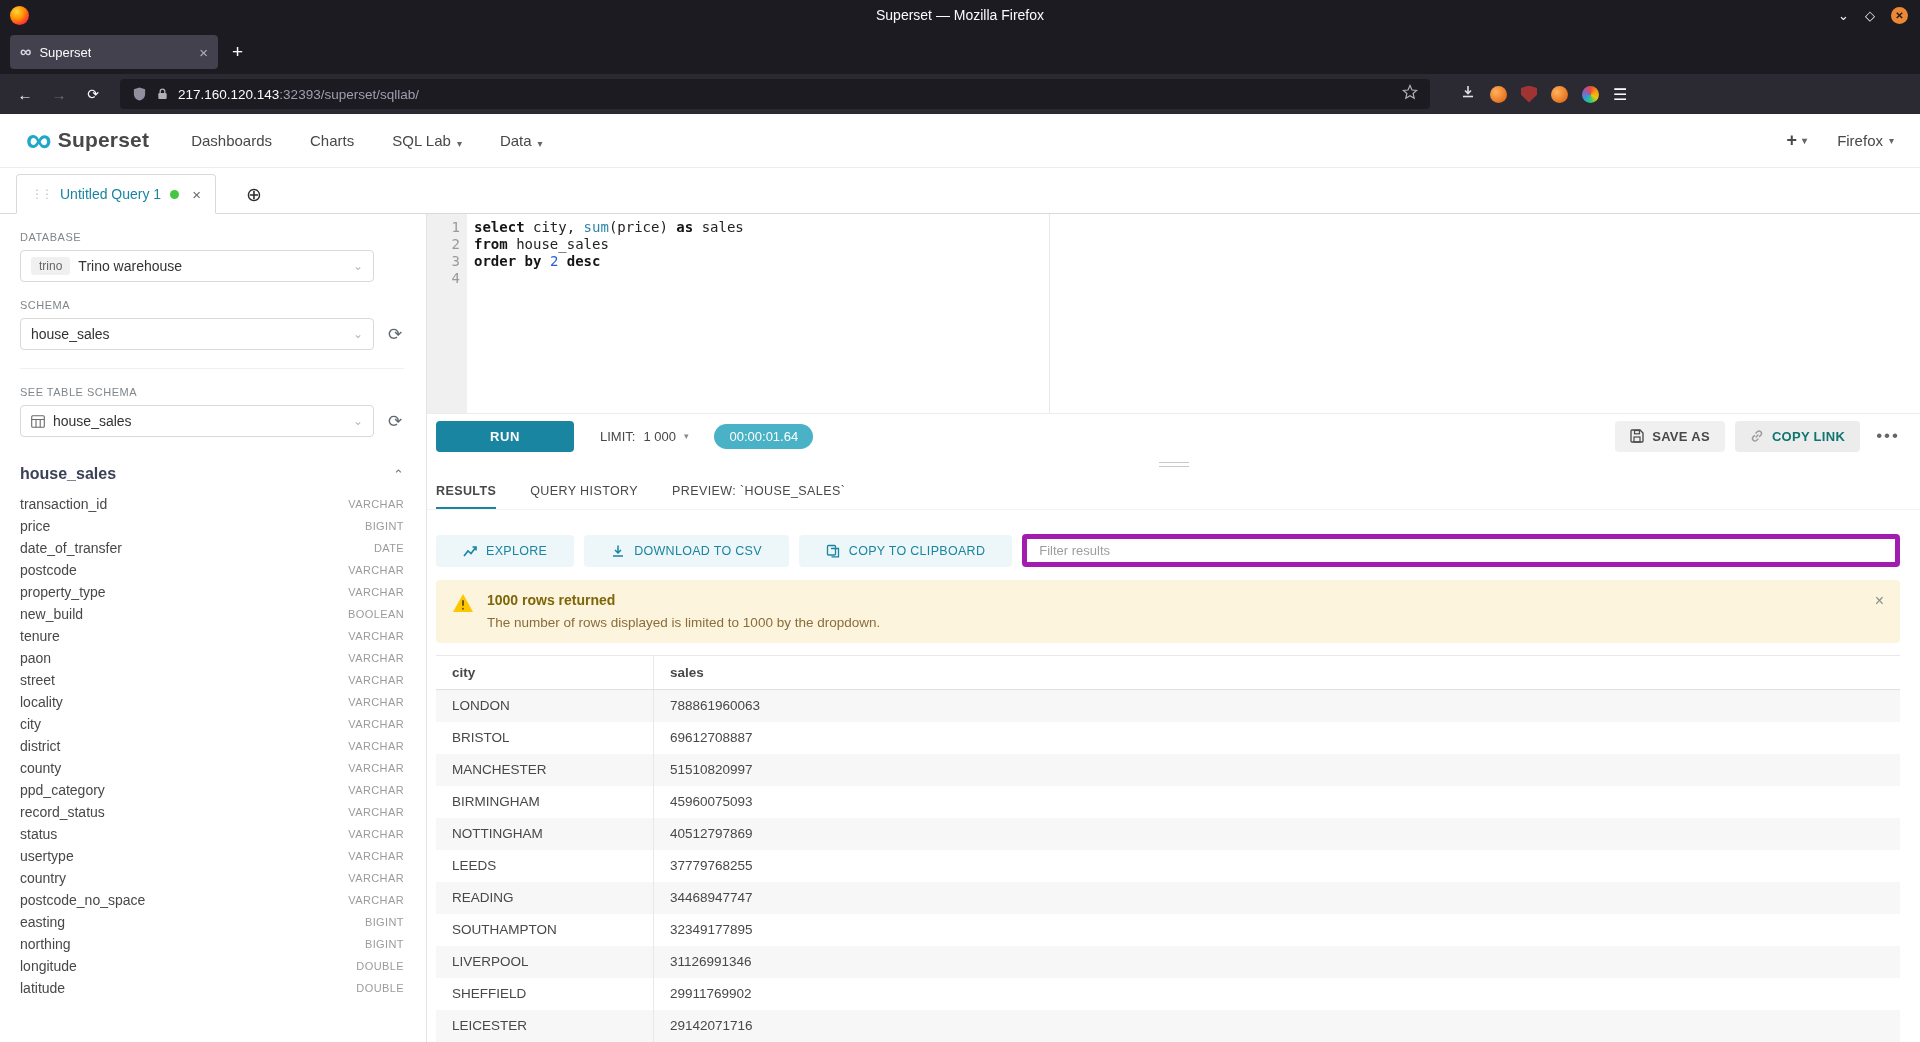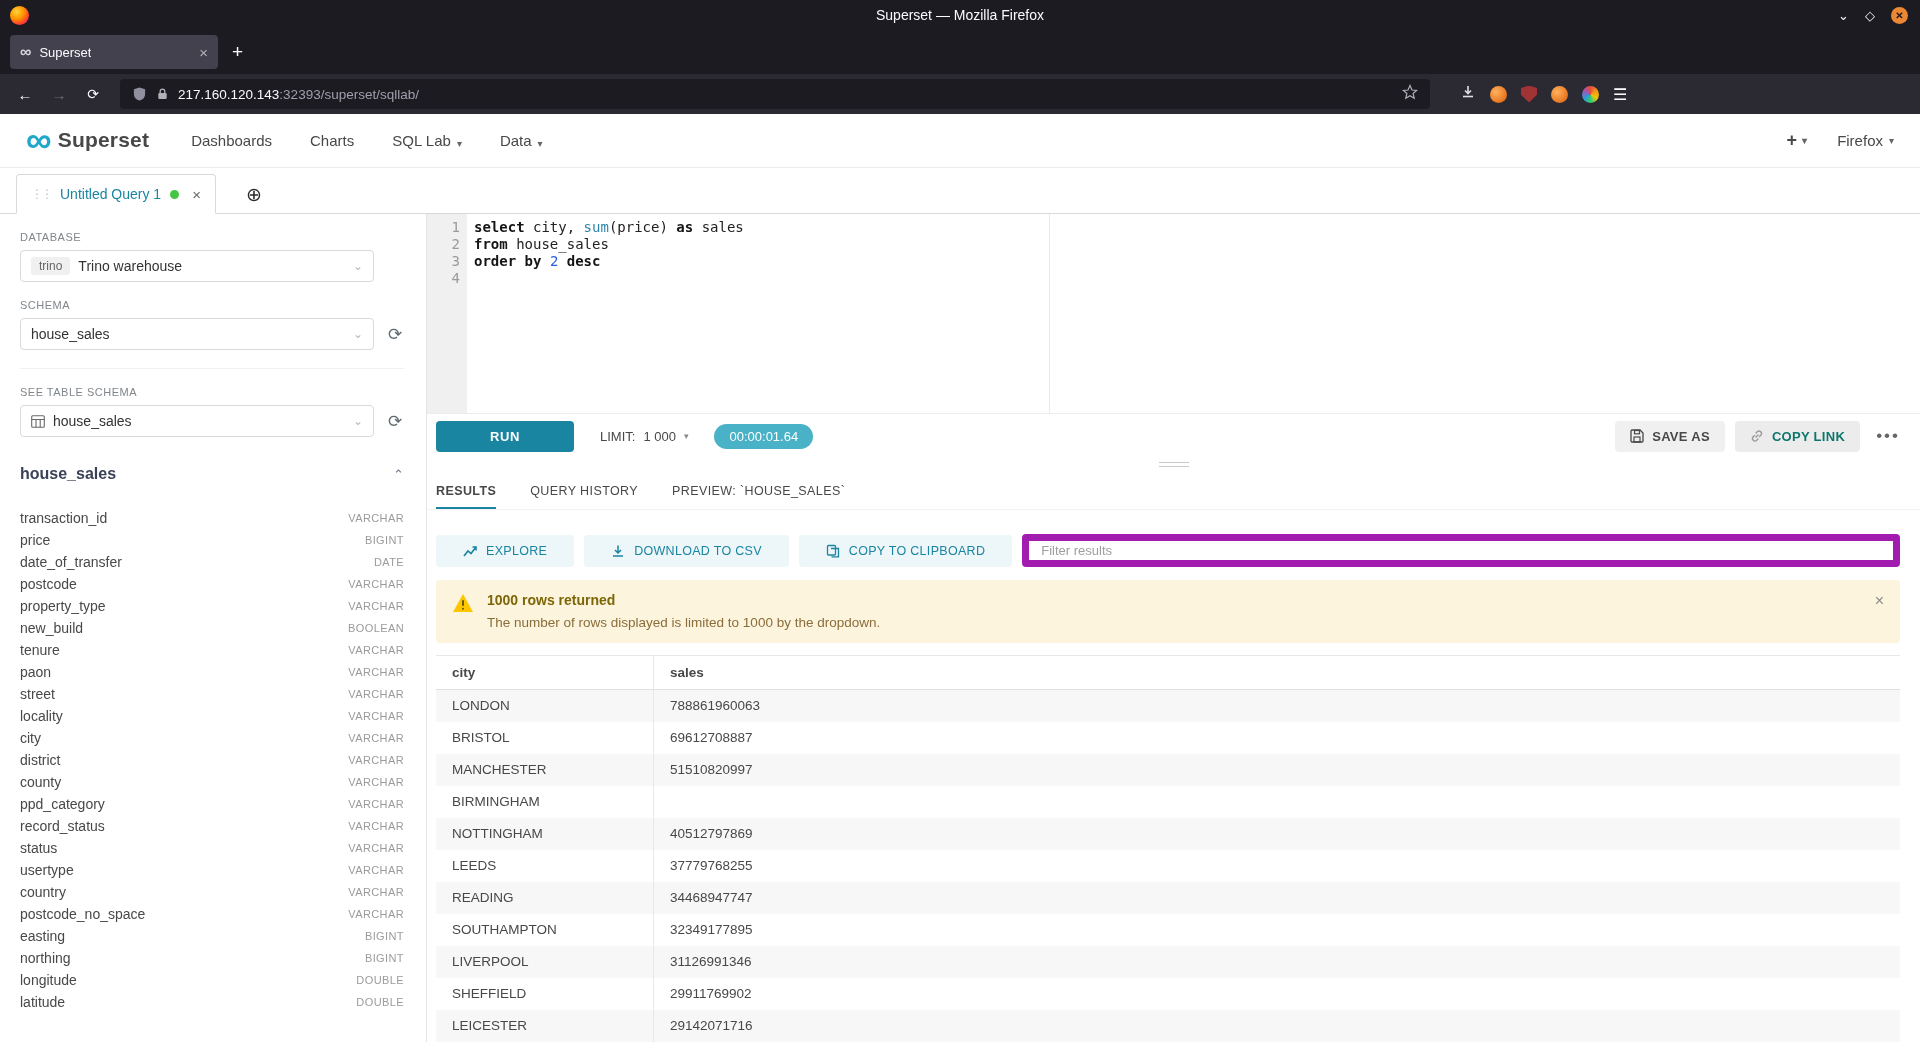--- a/index.html
+++ b/index.html
@@ -68,21 +68,21 @@
   .side-row { display:flex; align-items:center; gap:12px; }
   .select { flex:1; height:32px; border:1px solid #d9d9d9; border-radius:4px; background:#fff; display:flex; align-items:center; padding:0 10px; gap:8px; font-size:14px; color:#333; }
   .select .sel-caret { margin-left:auto; color:#b9b9b9; font-size:12px; }
   .db-badge { background:#f0f0f0; border-radius:3px; padding:2px 8px; font-size:12px; color:#666; }
   .refresh-slot { width:18px; flex:none; text-align:center; }
   .refresh { color:#5f6a70; font-size:17px; line-height:1; }
   .side-divider { height:1px; background:#f0f0f0; margin:18px 0 2px; }
   .table-title-row { display:flex; align-items:center; margin-top:28px; }
   .table-title { font-size:16px; font-weight:bold; color:#3b4156; }
   .collapse-caret { margin-left:auto; color:#6d7b8a; font-size:13px; }
-  .columns { margin-top:24px; }
+  .columns { margin-top:10px; }
   .col-row { height:22px; display:flex; align-items:center; justify-content:space-between; }
   .col-name { font-size:14px; color:#484848; }
   .col-type { font-size:11px; color:#9b9b9b; letter-spacing:0.4px; }
 
   .right-panel { flex:1; min-width:0; display:flex; flex-direction:column; background:#fff; }
 
   
   .editor { height:200px; flex:none; display:flex; border-bottom:1px solid #ececec; position:relative; }
   .gutter { width:40px; flex:none; background:#f0f0f0; color:#9a9a9a; font:14px/17px "DejaVu Sans Mono", monospace; text-align:right; padding:5px 7px 0 0; }
   .code { flex:1; font:14px/17px "DejaVu Sans Mono", monospace; color:#222; padding:5px 0 0 7px; position:relative; overflow:hidden; }
@@ -111,21 +111,21 @@
     border-top:1px solid #c9c9c9; border-bottom:1px solid #c9c9c9; }
 
   
   .south-tabs { height:38px; flex:none; display:flex; align-items:stretch; gap:34px; padding-left:9px; border-bottom:1px solid #f3f3f3; }
   .s-tab { display:flex; align-items:center; font-size:12.5px; letter-spacing:0.4px; color:#484848; position:relative; }
   .s-tab.active { font-weight:bold; }
   .s-tab.active::after { content:""; position:absolute; left:0; right:0; bottom:0; height:2px; background:#1985a0; }
 
   .south-actions { margin-top:24px; display:flex; align-items:center; gap:10px; padding:0 20px 0 9px; }
   .action-btn { display:flex; align-items:center; gap:9px; background:#edf6f9; border:none; border-radius:4px; padding:9px 27px; font-family:inherit; font-size:12.5px; letter-spacing:0.3px; color:#1985a0; }
-  .filter-input { flex:1; height:33px; border:7px solid #a21caf; border-radius:4px; padding:0 12px; font-family:inherit; font-size:13px; color:#333; }
+  .filter-input { flex:1; height:33px; border:5px solid #a21caf; border-radius:4px; padding:0 12px; font-family:inherit; font-size:13px; color:#333; }
   .filter-input::placeholder { color:#9e9e9e; }
 
   .alert { margin:13px 20px 0 9px; background:#fcf4dc; border-radius:4px; padding:12px 42px 13px 16px; display:flex; gap:13px; position:relative; }
   .alert-title { font-size:14px; font-weight:bold; color:#7d6608; }
   .alert-msg { font-size:13.5px; color:#8a6d3b; margin-top:7px; }
   .alert-close { position:absolute; right:16px; top:12px; color:#8a8a8a; font-size:16px; }
 
   .rtable { margin:12px 20px 0 9px; font-size:13.5px; color:#484848; border-top:1px solid #e8e8e8; }
   .thead { display:grid; grid-template-columns:218px 1fr; border-bottom:1px solid #e0e0e0; background:#fff; }
   .th { padding:9px 16px; font-weight:bold; }
@@ -487,20 +487,21 @@
             <div class="trow">
               <div class="td">BRISTOL</div>
               <div class="td">69612708887</div>
             </div>
             <div class="trow">
               <div class="td">MANCHESTER</div>
               <div class="td">51510820997</div>
             </div>
             <div class="trow">
               <div class="td">BIRMINGHAM</div>
+              <div class="td">45960075093</div>
             </div>
             <div class="trow">
               <div class="td">NOTTINGHAM</div>
               <div class="td">40512797869</div>
             </div>
             <div class="trow">
               <div class="td">LEEDS</div>
               <div class="td">37779768255</div>
             </div>
             <div class="trow">

